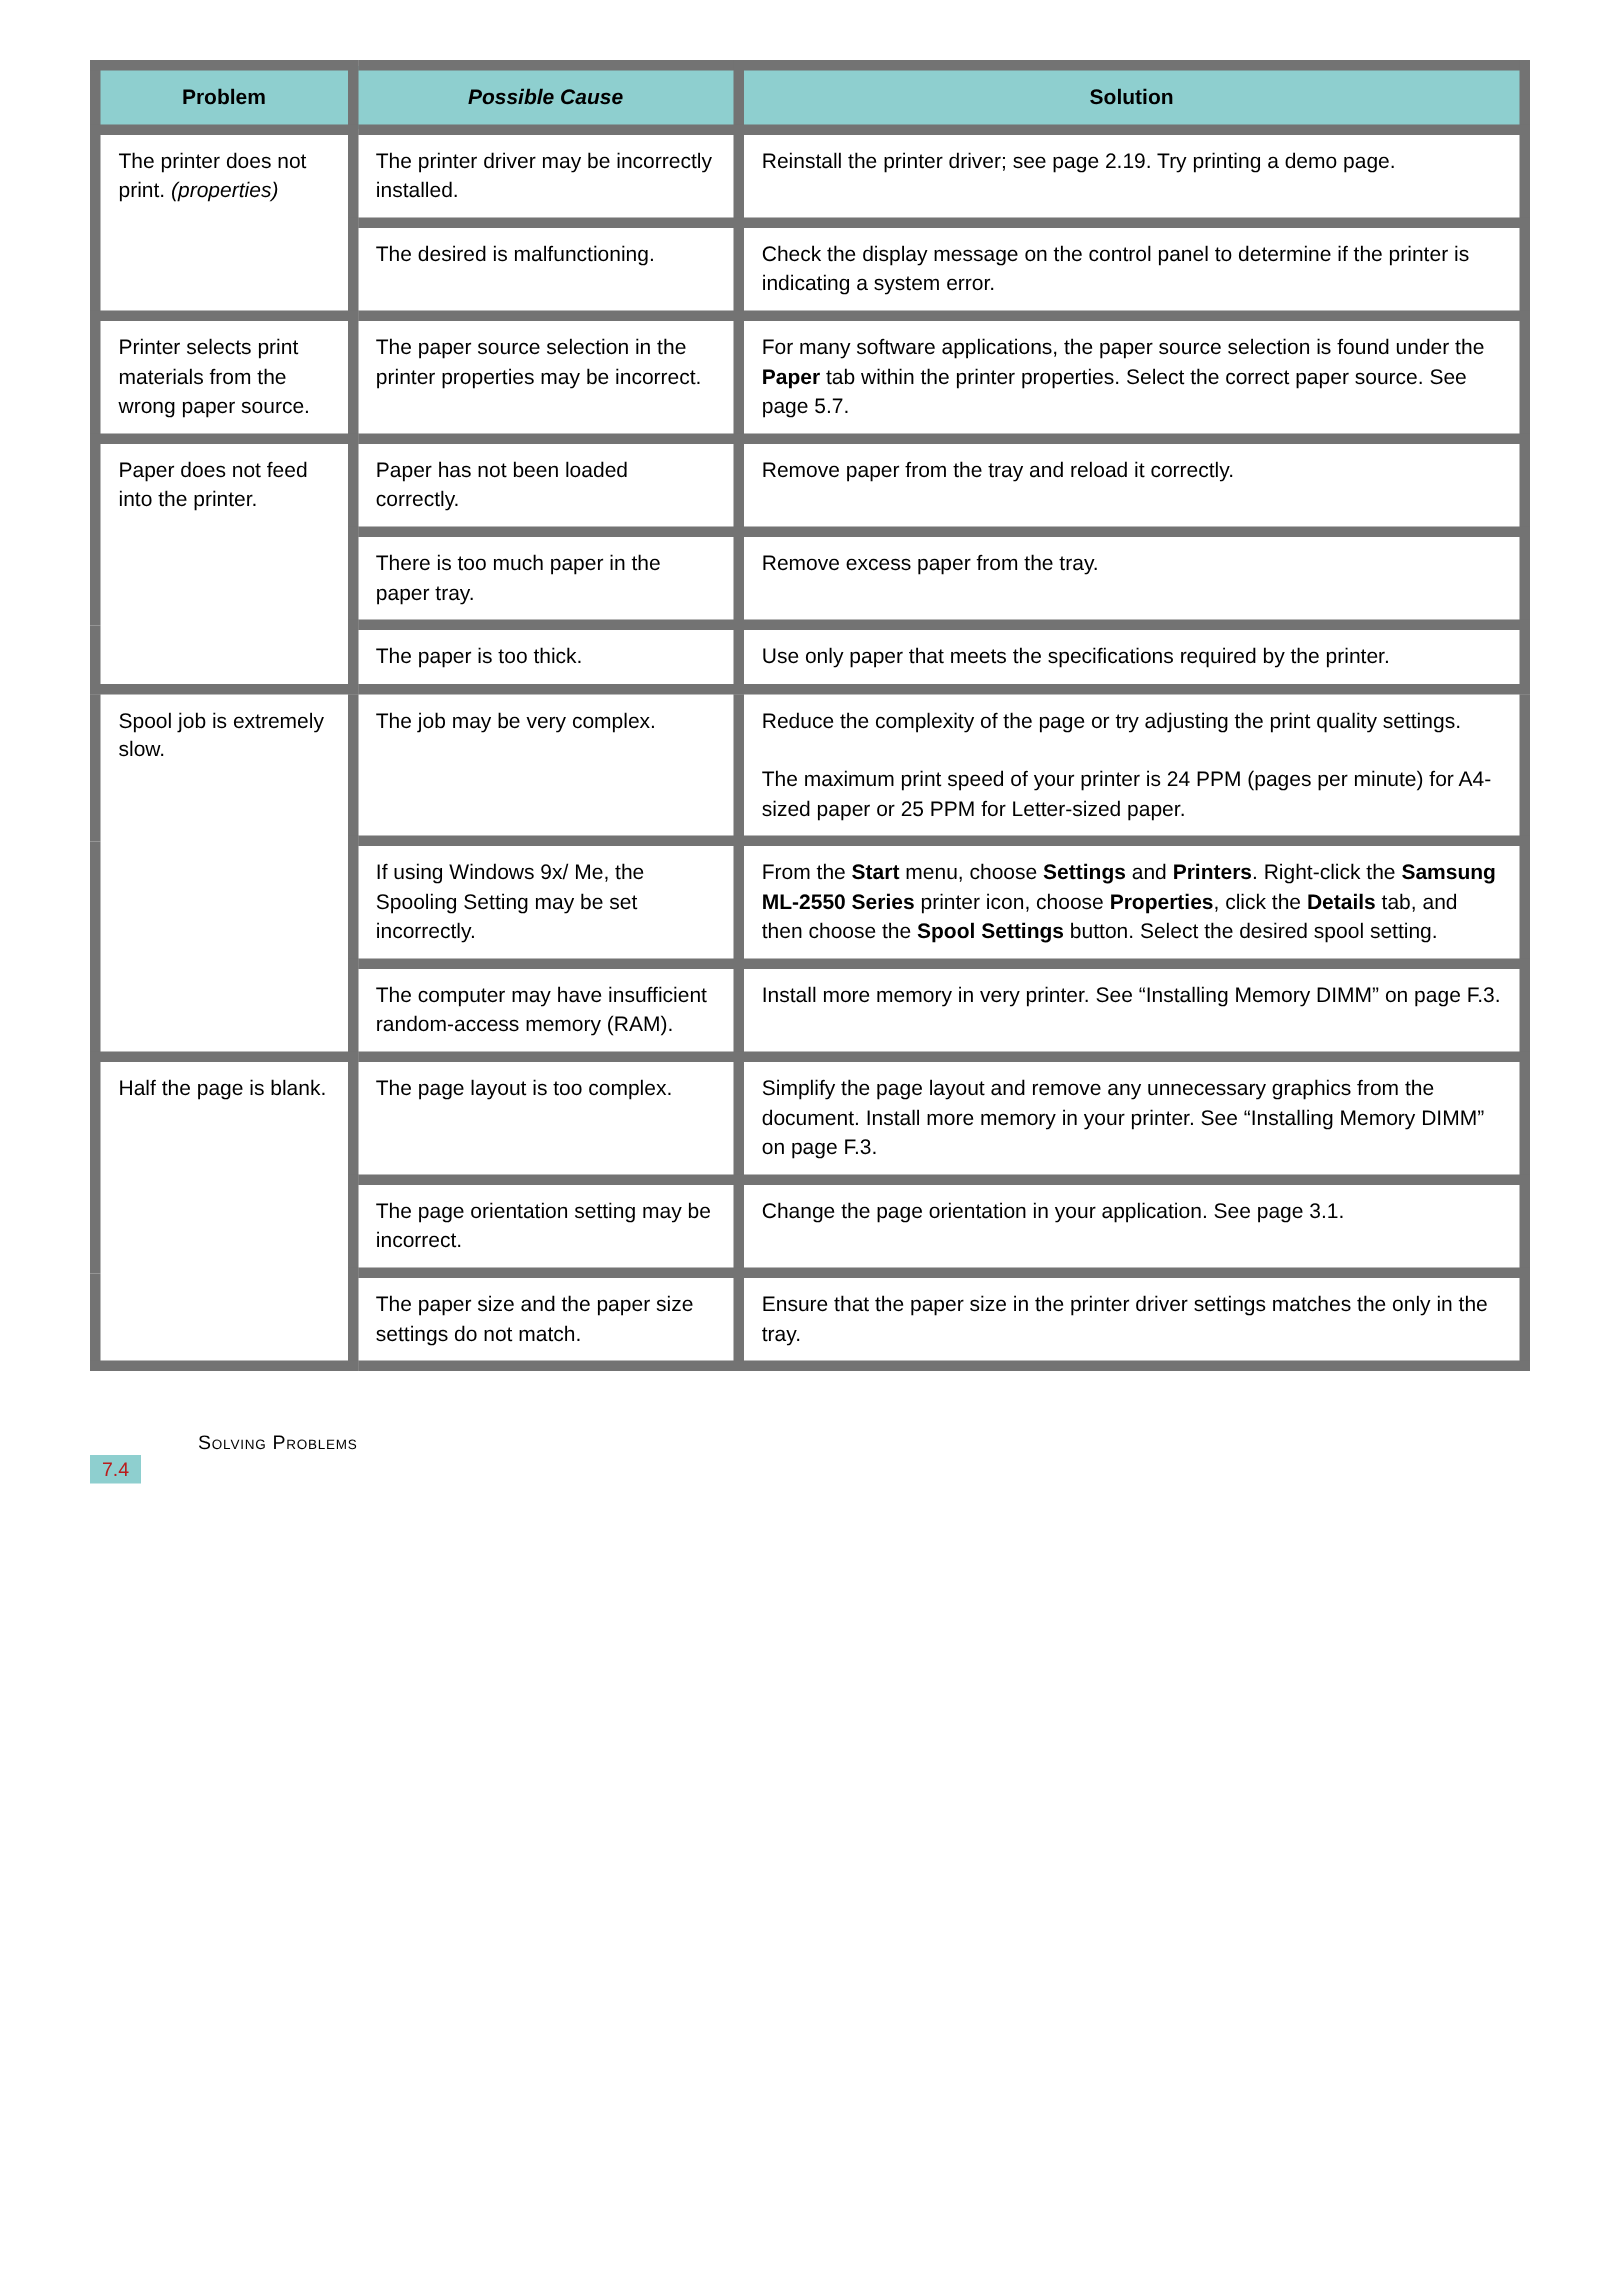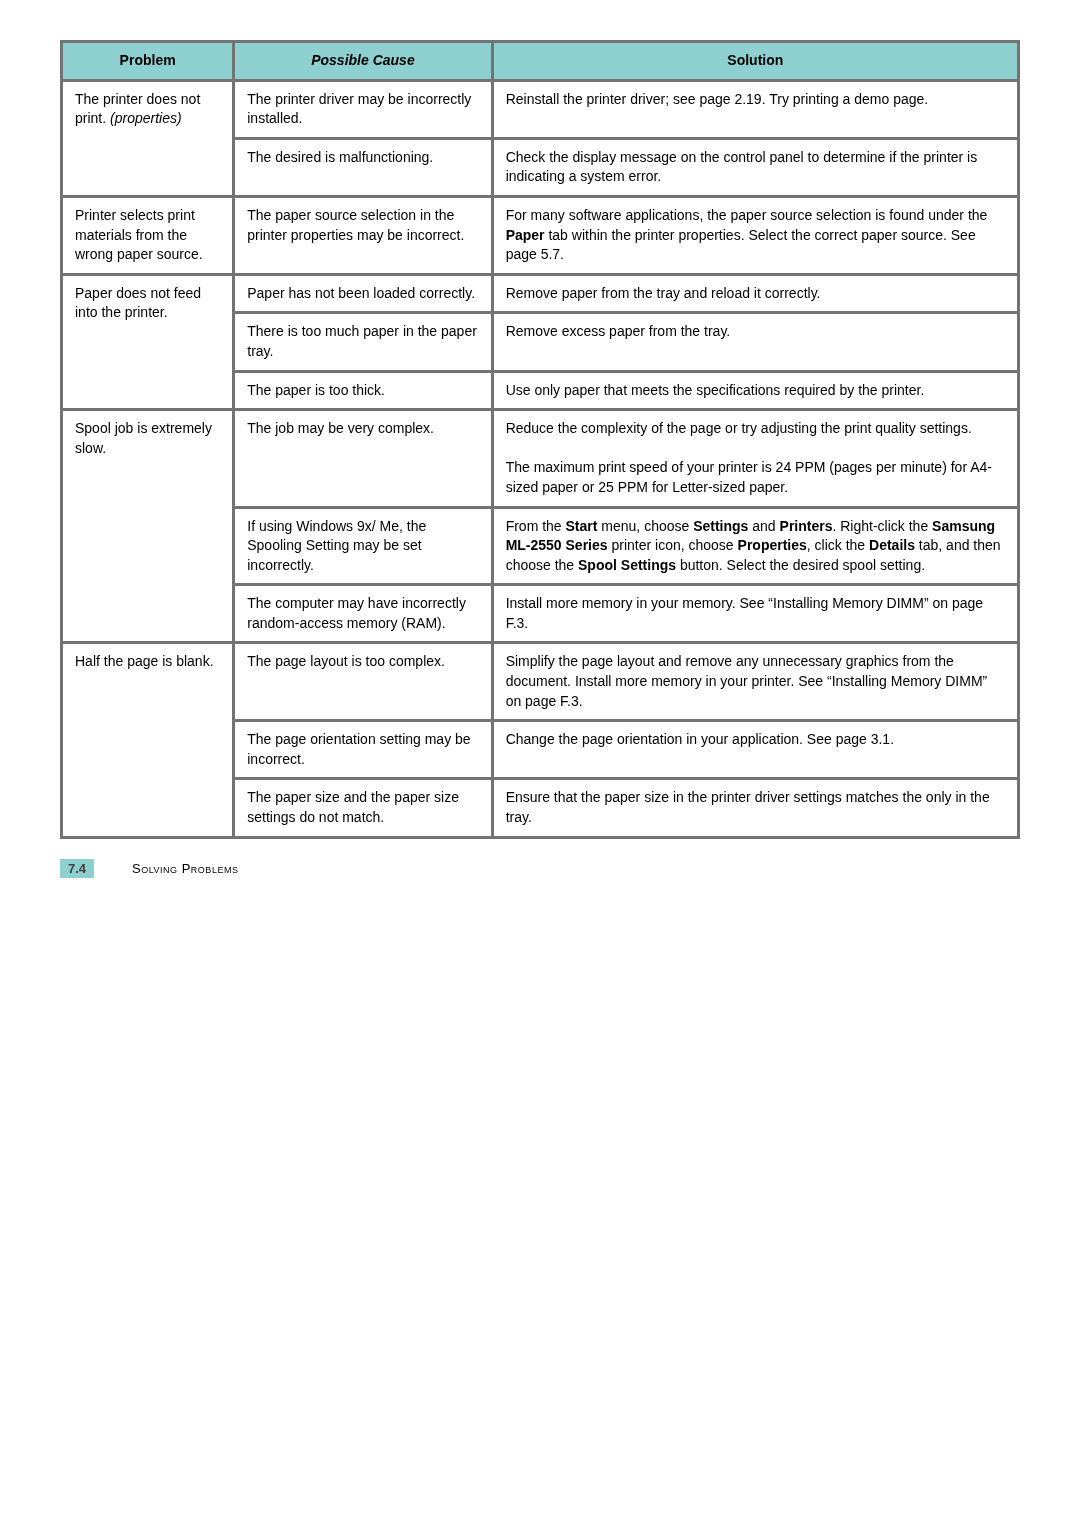--- a/index.html
+++ b/index.html
@@ -16,21 +16,21 @@
       padding: 40px 60px 60px 60px;
     }
 
     .table-container {
       width: 100%;
       border-collapse: collapse;
       border: 1px solid #999;
     }
 
     .table-container th, .table-container td {
-      border: 3px solid #737373;
+      border: 7px solid #737373;
       padding: 8px 12px;
       vertical-align: top;
       line-height: 1.4;
     }
 
     .table-container thead tr th {
       background-color: #8ecfcf;
       font-weight: bold;
       font-size: 14px;
       text-align: center;
@@ -50,24 +50,25 @@
 
     .footer {
       margin-top: 20px;
       display: flex;
       align-items: center;
       gap: 6px;
     }
 
     .footer-number {
       background-color: #8ecfcf;
-      color: #404040;
-      font-weight: bold;
+      color: #b91c1c;
+      font-weight: normal;
       padding: 2px 8px;
       font-size: 13px;
+      margin-top: 36px;
     }
 
     .footer-text {
       font-size: 13px;
       font-variant: small-caps;
       letter-spacing: 0.5px;
       margin-left: 32px;
     }
 
     td.problem-cell {
@@ -124,22 +125,22 @@
       <tr>
         <td class="problem-cell" rowspan="3">Spool job is extremely slow.</td>
         <td class="cause-cell">The job may be very complex.</td>
         <td class="solution-cell">Reduce the complexity of the page or try adjusting the print quality settings.<br><br>The maximum print speed of your printer is 24 PPM (pages per minute) for A4-sized paper or 25 PPM for Letter-sized paper.</td>
       </tr>
       <tr>
         <td class="cause-cell">If using Windows 9x/ Me, the Spooling Setting may be set incorrectly.</td>
         <td class="solution-cell">From the <b>Start</b> menu, choose <b>Settings</b> and <b>Printers</b>. Right-click the <b>Samsung ML-2550 Series</b> printer icon, choose <b>Properties</b>, click the <b>Details</b> tab, and then choose the <b>Spool Settings</b> button. Select the desired spool setting.</td>
       </tr>
       <tr>
-        <td class="cause-cell">The computer may have incorrectly random-access memory (RAM).</td>
-        <td class="solution-cell">Install more memory in your memory. See “Installing Memory DIMM” on page F.3.</td>
+        <td class="cause-cell">The computer may have insufficient random-access memory (RAM).</td>
+        <td class="solution-cell">Install more memory in very printer. See “Installing Memory DIMM” on page F.3.</td>
       </tr>
       <tr>
         <td class="problem-cell" rowspan="3">Half the page is blank.</td>
         <td class="cause-cell">The page layout is too complex.</td>
         <td class="solution-cell">Simplify the page layout and remove any unnecessary graphics from the document. Install more memory in your printer. See “Installing Memory DIMM” on page F.3.</td>
       </tr>
       <tr>
         <td class="cause-cell">The page orientation setting may be incorrect.</td>
         <td class="solution-cell">Change the page orientation in your application. See page 3.1.</td>
       </tr>

